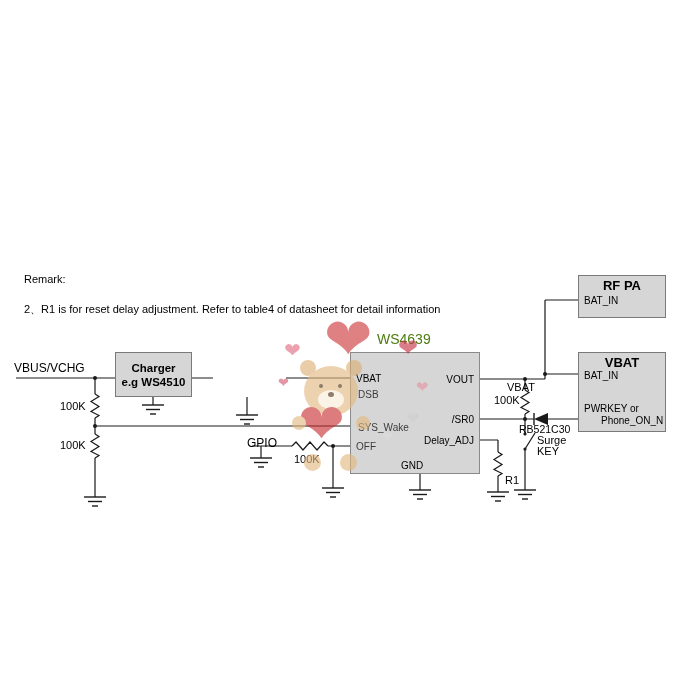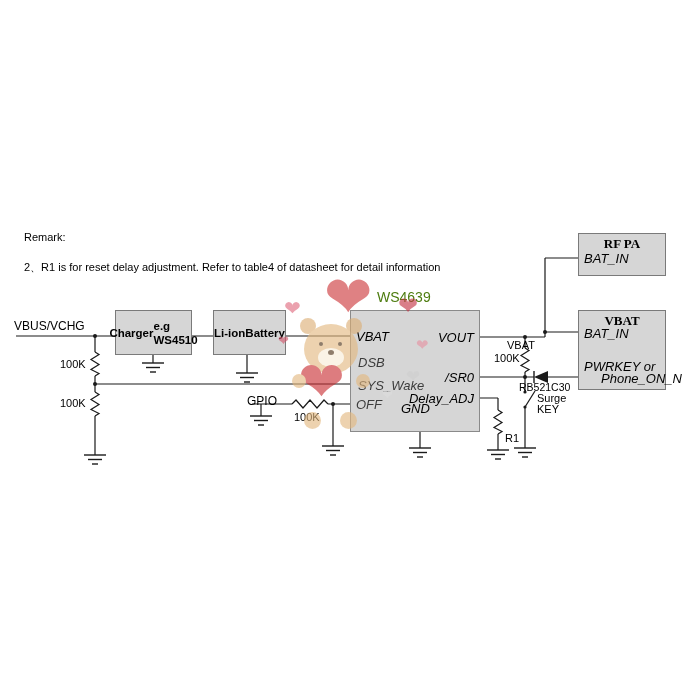--- a/index.html
+++ b/index.html
@@ -1,23 +1,23 @@
 <!DOCTYPE html>
 <html><head>
 <meta charset="utf-8">
 <style>
   html,body{margin:0;padding:0;background:#fff;}
   #canvas{position:relative;width:700px;height:640px;background:#ffffff;
-          font-family:"Liberation Sans",sans-serif;color:#000;overflow:hidden;}
+          font-family:"Liberation Sans",sans-serif;color:#000;overflow:hidden;margin-top:42px;}
   .lbl{position:absolute;font-size:11px;line-height:13px;white-space:nowrap;z-index:3;}
   .box{position:absolute;background:#d6d6d6;border:1px solid #7a7a7a;box-sizing:border-box;z-index:1;}
-  .boxtxt{width:100%;height:100%;display:flex;flex-direction:row;align-items:center;
+  .boxtxt{width:100%;height:100%;display:flex;flex-direction:column;align-items:center;
           justify-content:center;font-size:11.5px;font-weight:bold;line-height:14px;}
-  .boxtitle{text-align:center;font-size:13px;font-weight:bold;padding-top:2px;font-family:Liberation Serif, serif;}
-  .pin{position:absolute;font-size:13px;line-height:12px;white-space:nowrap;font-style:italic;}
+  .boxtitle{text-align:center;font-size:13px;font-weight:bold;padding-top:2px;}
+  .pin{position:absolute;font-size:10px;line-height:12px;white-space:nowrap;}
   .svglayer{position:absolute;left:0;top:0;z-index:2;}
   .wm-heart{position:absolute;line-height:1;font-family:"DejaVu Sans",sans-serif;}
   .circ{position:absolute;border-radius:50%;}
   #watermark{position:absolute;left:278px;top:282px;width:165px;height:155px;
              opacity:.62;pointer-events:none;z-index:5;}
 </style>
 </head>
 <body>
 
 <div id="canvas">
@@ -25,36 +25,30 @@
   <div class="lbl" style="left:24px;top:231px">Remark:</div>
   <div class="lbl" style="left:24px;top:261px">2、R1 is for reset delay adjustment. Refer to table4 of datasheet for detail information</div>
 
   <div class="box" style="left:115px;top:310px;width:77px;height:45px">
     <div class="boxtxt">
       <div>Charger</div>
       <div>e.g WS4510</div>
     </div>
   </div>
 
-  <div class="box" style="left:213px;top:310px;width:73px;height:45px">
-    <div class="boxtxt">
-      <div>Li-ion</div>
-      <div>Battery</div>
-    </div>
-  </div>
 
   <div class="box" style="left:350px;top:310px;width:130px;height:122px;border-color:#8a8a8a">
     <div class="pin" style="left:5px;top:20px">VBAT</div>
-    <div class="pin" style="left:7px;top:46px;color:#3c3c3c">DSB</div>
+    <div class="pin" style="left:7px;top:36px;color:#3c3c3c">DSB</div>
     <div class="pin" style="left:7px;top:69px;color:#3c3c3c">SYS_Wake</div>
     <div class="pin" style="left:5px;top:88px;color:#3c3c3c">OFF</div>
     <div class="pin" style="right:5px;top:21px">VOUT</div>
     <div class="pin" style="right:5px;top:61px">/SR0</div>
     <div class="pin" style="right:5px;top:82px">Delay_ADJ</div>
-    <div class="pin" style="left:50px;bottom:16px">GND</div>
+    <div class="pin" style="left:50px;bottom:1px">GND</div>
   </div>
 
   <div class="box" style="left:578px;top:233px;width:88px;height:43px">
     <div class="boxtitle">RF PA</div>
     <div class="pin" style="left:5px;top:19px">BAT_IN</div>
   </div>
 
   <div class="box" style="left:578px;top:310px;width:88px;height:80px">
     <div class="boxtitle">VBAT</div>
     <div class="pin" style="left:5px;top:17px">BAT_IN</div>

